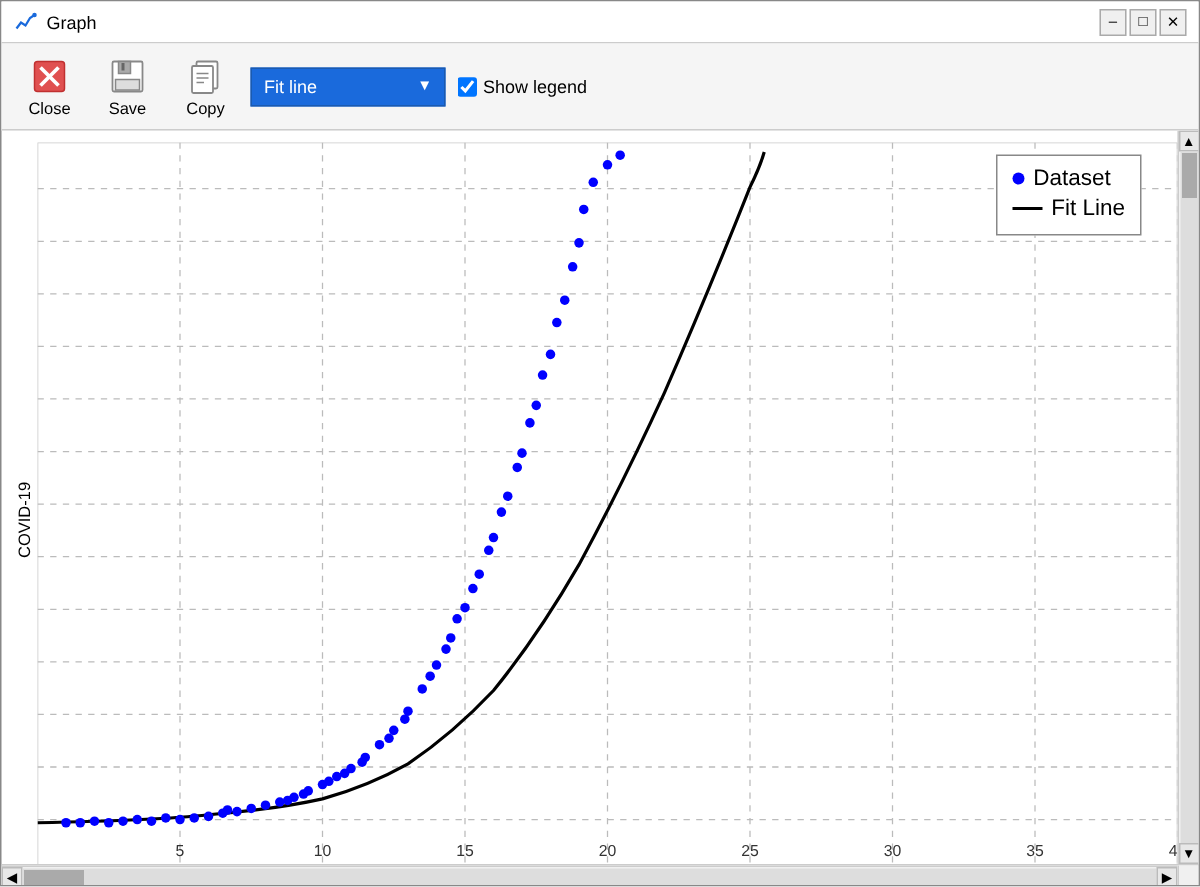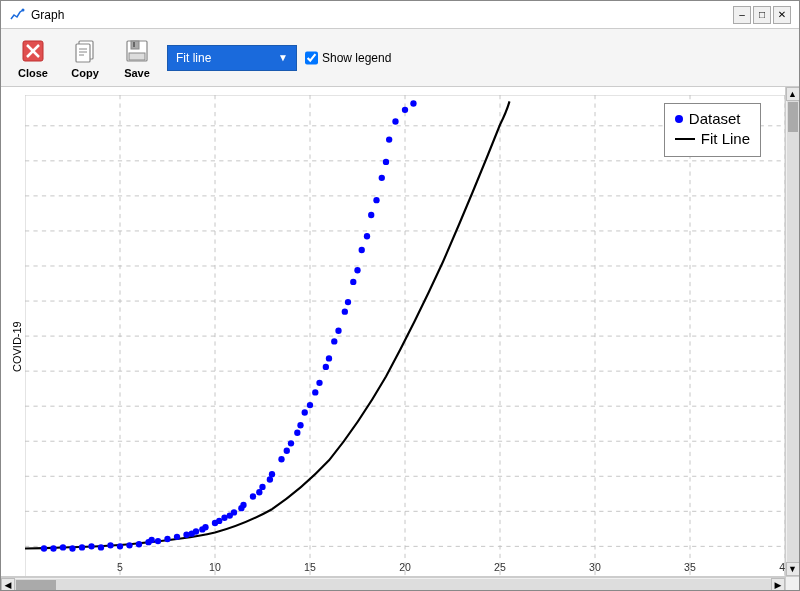--- a/index.html
+++ b/index.html
@@ -70,21 +70,20 @@
       height: 58px;
     }
     .toolbar-btn {
       display: flex;
       flex-direction: column;
       align-items: center;
       gap: 2px;
       cursor: pointer;
       padding: 4px 6px;
       min-width: 44px;
-      font-weight: bold;
     }
     .btn-icon {
       width: 28px;
       height: 28px;
       display: flex;
       align-items: center;
       justify-content: center;
     }
     .btn-label {
       font-size: 11px;
@@ -257,43 +256,43 @@
   <div class="toolbar">
     <div class="toolbar-btn">
       <div class="btn-icon">
         <svg width="28" height="28" viewBox="0 0 28 28">
           <rect x="4" y="4" width="20" height="20" rx="2" fill="#e05050" stroke="#c03030" stroke-width="1"></rect>
           <line x1="8" y1="8" x2="20" y2="20" stroke="white" stroke-width="2.5"></line>
           <line x1="20" y1="8" x2="8" y2="20" stroke="white" stroke-width="2.5"></line>
         </svg>
       </div>
       <span class="btn-label">Close</span>
+    </div>
+    <div class="toolbar-btn">
+      <div class="btn-icon">
+        <svg width="28" height="28" viewBox="0 0 28 28">
+          <rect x="4" y="4" width="20" height="20" rx="1" fill="white" stroke="#888" stroke-width="1.2"></rect>
+          <rect x="8" y="4" width="8" height="8" rx="0" fill="#aaa" stroke="#888" stroke-width="1"></rect>
+          <rect x="6" y="16" width="16" height="7" rx="0" fill="#ddd" stroke="#888" stroke-width="1"></rect>
+          <rect x="10" y="5" width="2" height="5" fill="#666"></rect>
+        </svg>
+      </div>
+      <span class="btn-label">Save</span>
     </div>
     <div class="toolbar-btn">
       <div class="btn-icon">
         <svg width="28" height="28" viewBox="0 0 28 28">
           <rect x="8" y="4" width="14" height="18" rx="1" fill="white" stroke="#888" stroke-width="1.2"></rect>
           <rect x="5" y="7" width="14" height="18" rx="1" fill="white" stroke="#888" stroke-width="1.2"></rect>
           <line x1="8" y1="12" x2="16" y2="12" stroke="#888" stroke-width="1"></line>
           <line x1="8" y1="15" x2="16" y2="15" stroke="#888" stroke-width="1"></line>
           <line x1="8" y1="18" x2="13" y2="18" stroke="#888" stroke-width="1"></line>
         </svg>
       </div>
       <span class="btn-label">Copy</span>
-    </div>
-    <div class="toolbar-btn">
-      <div class="btn-icon">
-        <svg width="28" height="28" viewBox="0 0 28 28">
-          <rect x="4" y="4" width="20" height="20" rx="1" fill="white" stroke="#888" stroke-width="1.2"></rect>
-          <rect x="8" y="4" width="8" height="8" rx="0" fill="#aaa" stroke="#888" stroke-width="1"></rect>
-          <rect x="6" y="16" width="16" height="7" rx="0" fill="#ddd" stroke="#888" stroke-width="1"></rect>
-          <rect x="10" y="5" width="2" height="5" fill="#666"></rect>
-        </svg>
-      </div>
-      <span class="btn-label">Save</span>
     </div>
     <div class="dropdown-container">
       <div class="fit-dropdown">
         <span>Fit line</span>
         <span class="arrow">▼</span>
       </div>
     </div>
     <label class="legend-checkbox">
       <input type="checkbox" checked="" style="">
       <span>Show legend</span>

